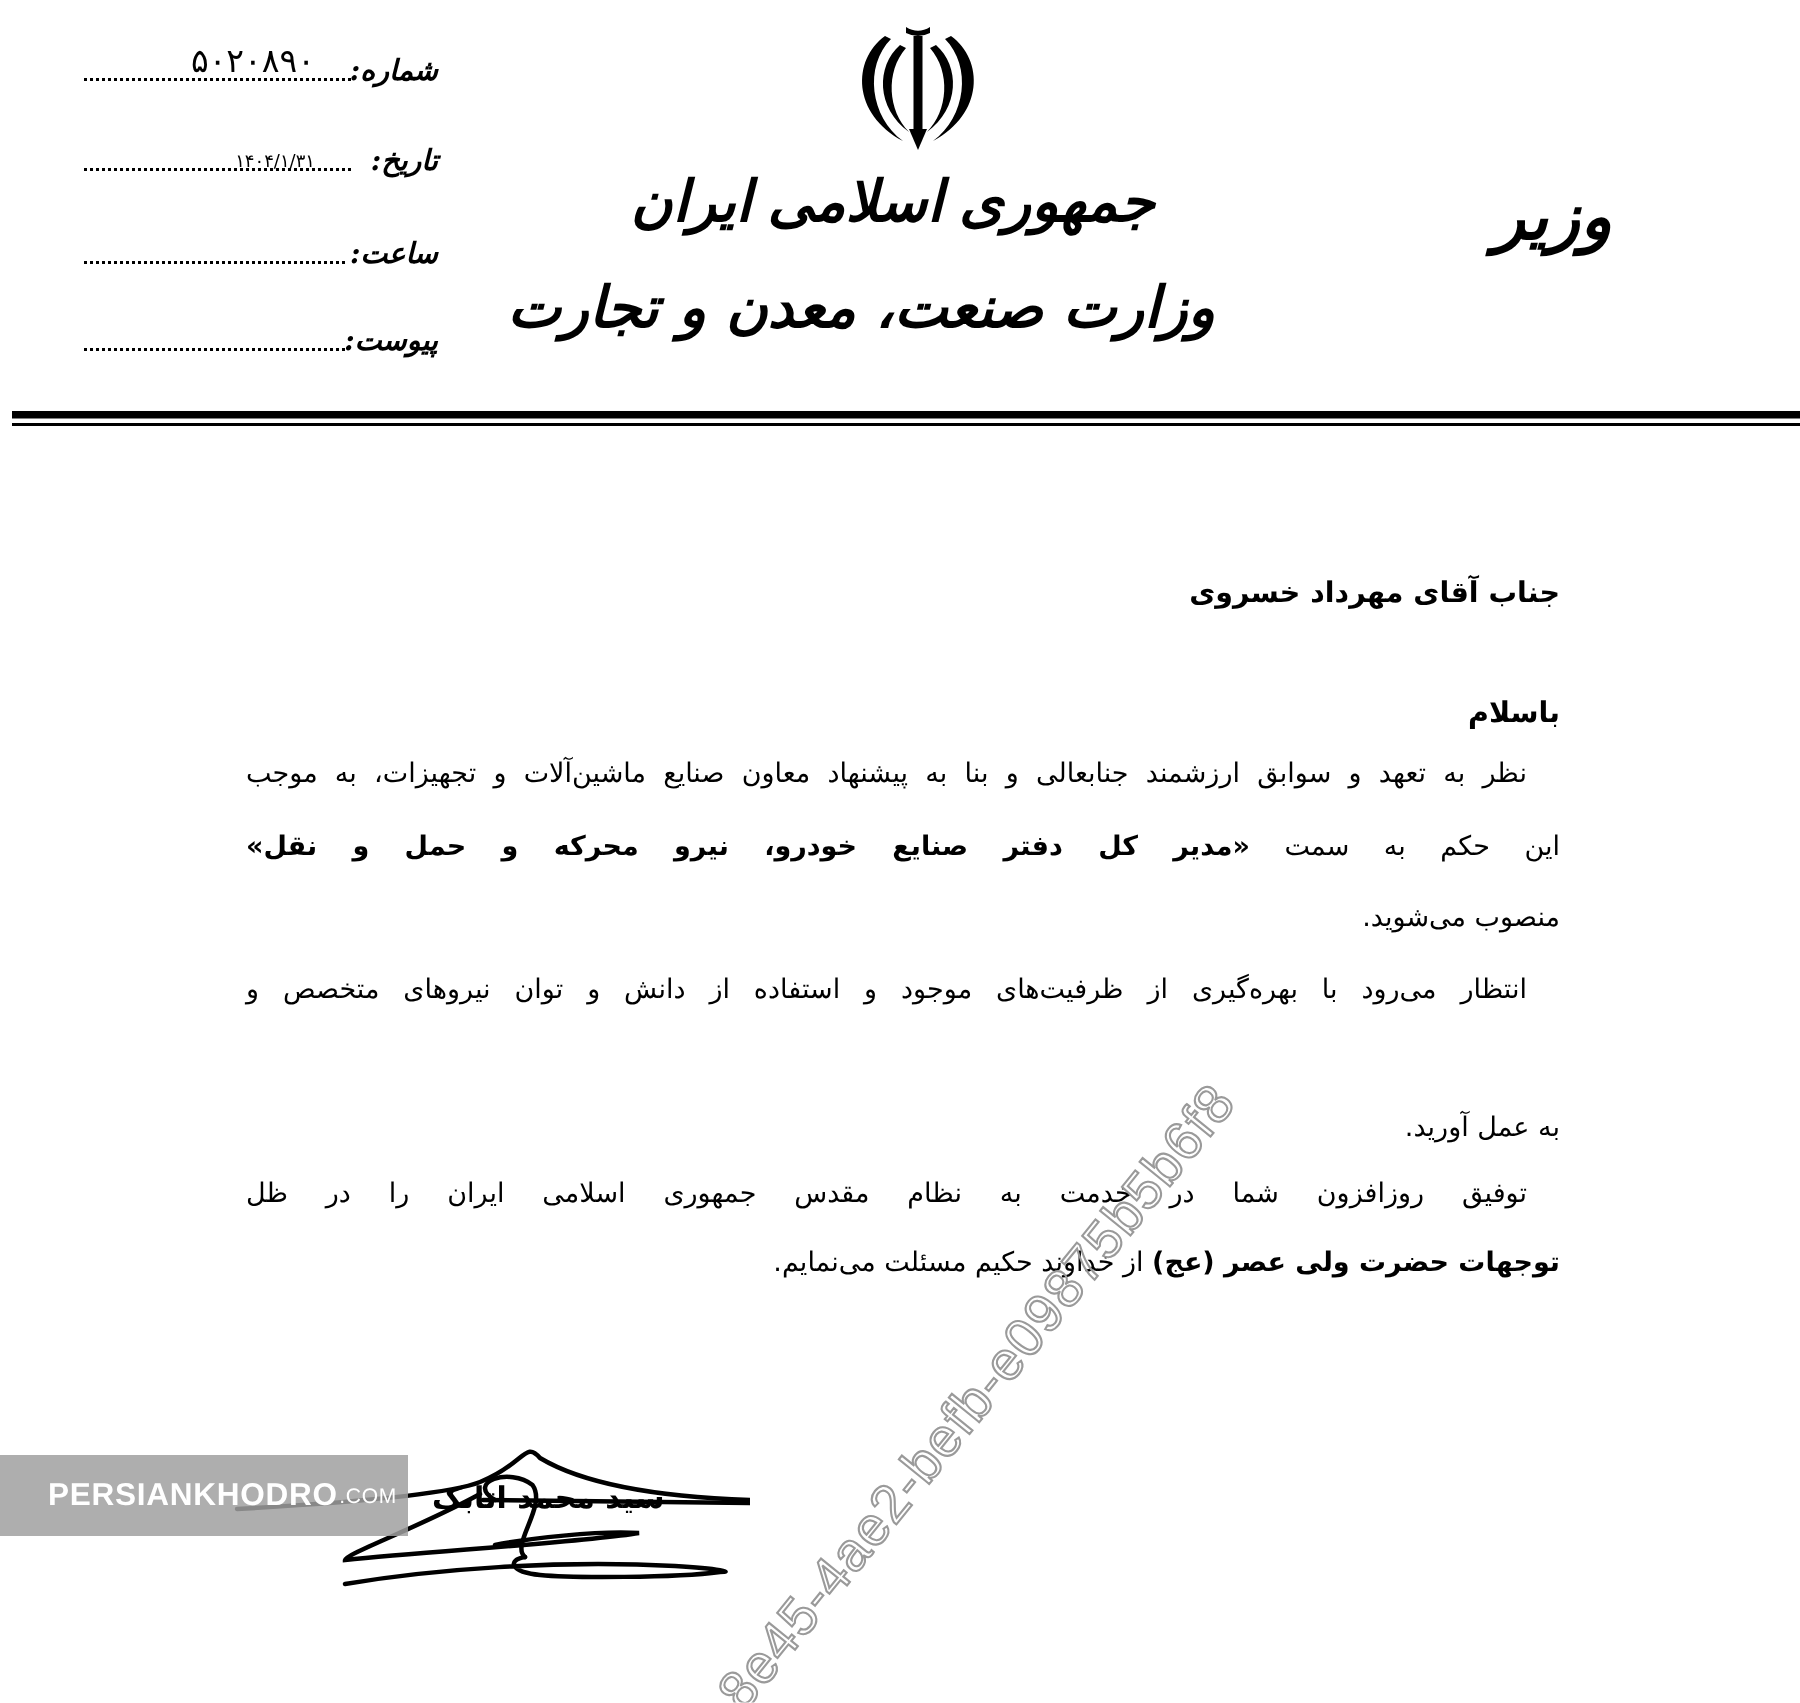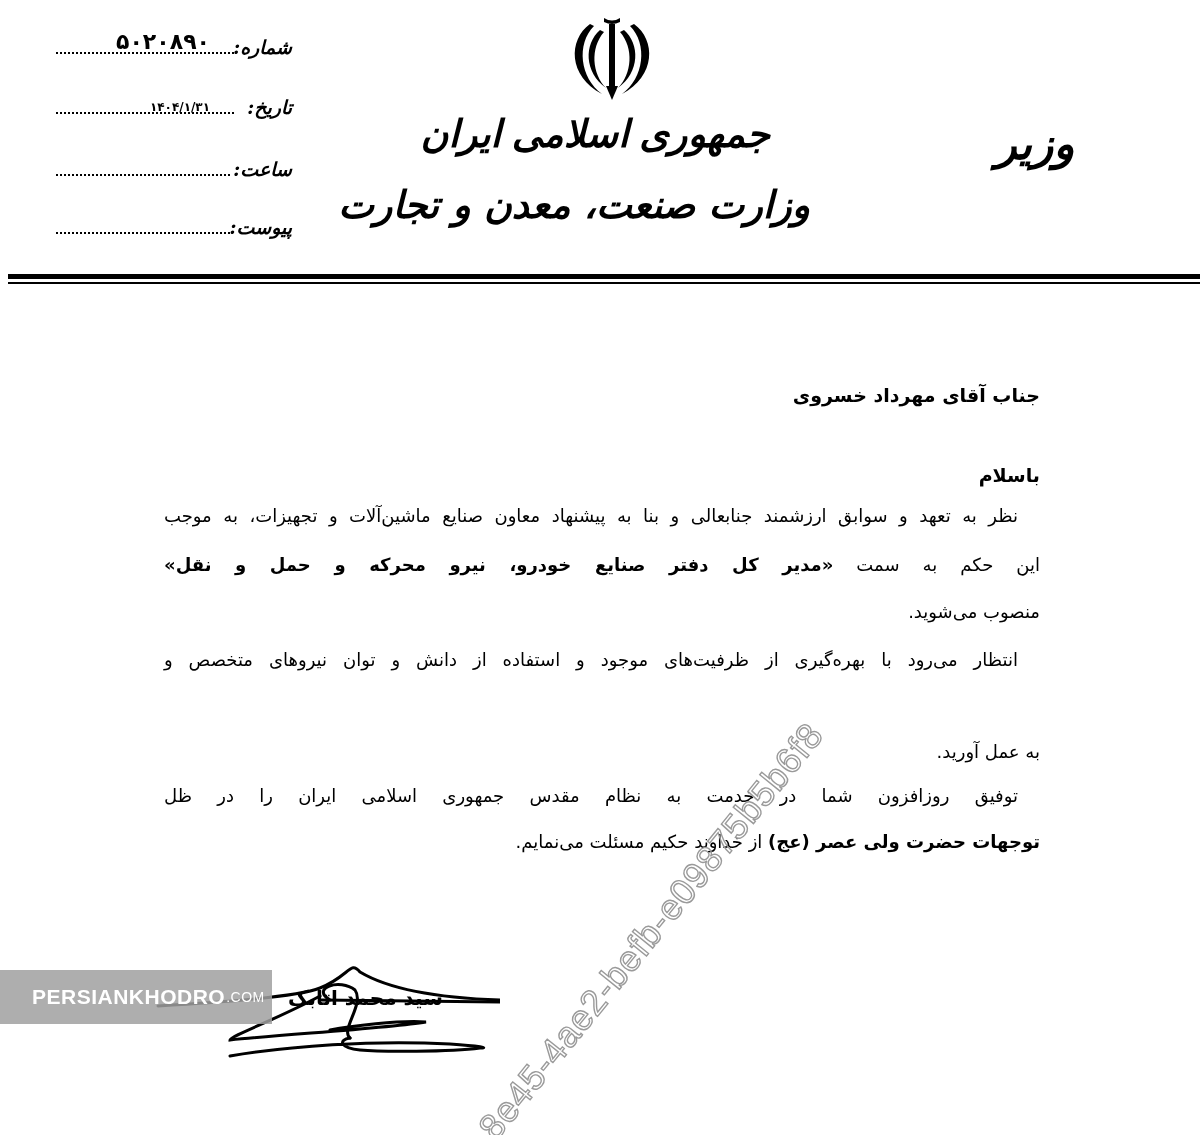--- a/index.html
+++ b/index.html
@@ -19,21 +19,21 @@
     position: absolute; right: 4px; bottom: 2px;
     font-family: "DejaVu Serif", serif; font-style: italic; font-weight: bold;
     font-size: 19px; white-space: nowrap;
   }
   .meta-line {
     position: absolute; left: 0; right: 62px; bottom: 6px;
     border-bottom: 2px dotted #000;
   }
   .meta-value {
     position: absolute; right: 86px; bottom: 6px;
-    font-family: "DejaVu Sans", sans-serif; font-weight: bold; font-size: 22px;
+    font-family: "DejaVu Sans", sans-serif; font-weight: normal; font-size: 22px;
     letter-spacing: 3px; direction: rtl; white-space: nowrap;
   }
 
   
   .emblem { position: absolute; left: 566px; top: 14px; width: 92px; height: 88px; }
   .title-main {
     position: absolute; left: 470px; top: 112px; width: 300px; text-align: center;
     font-family: Liberation Sans, sans-serif; font-style: italic; font-weight: bold;
     font-size: 38px; direction: rtl; white-space: nowrap;
   }

